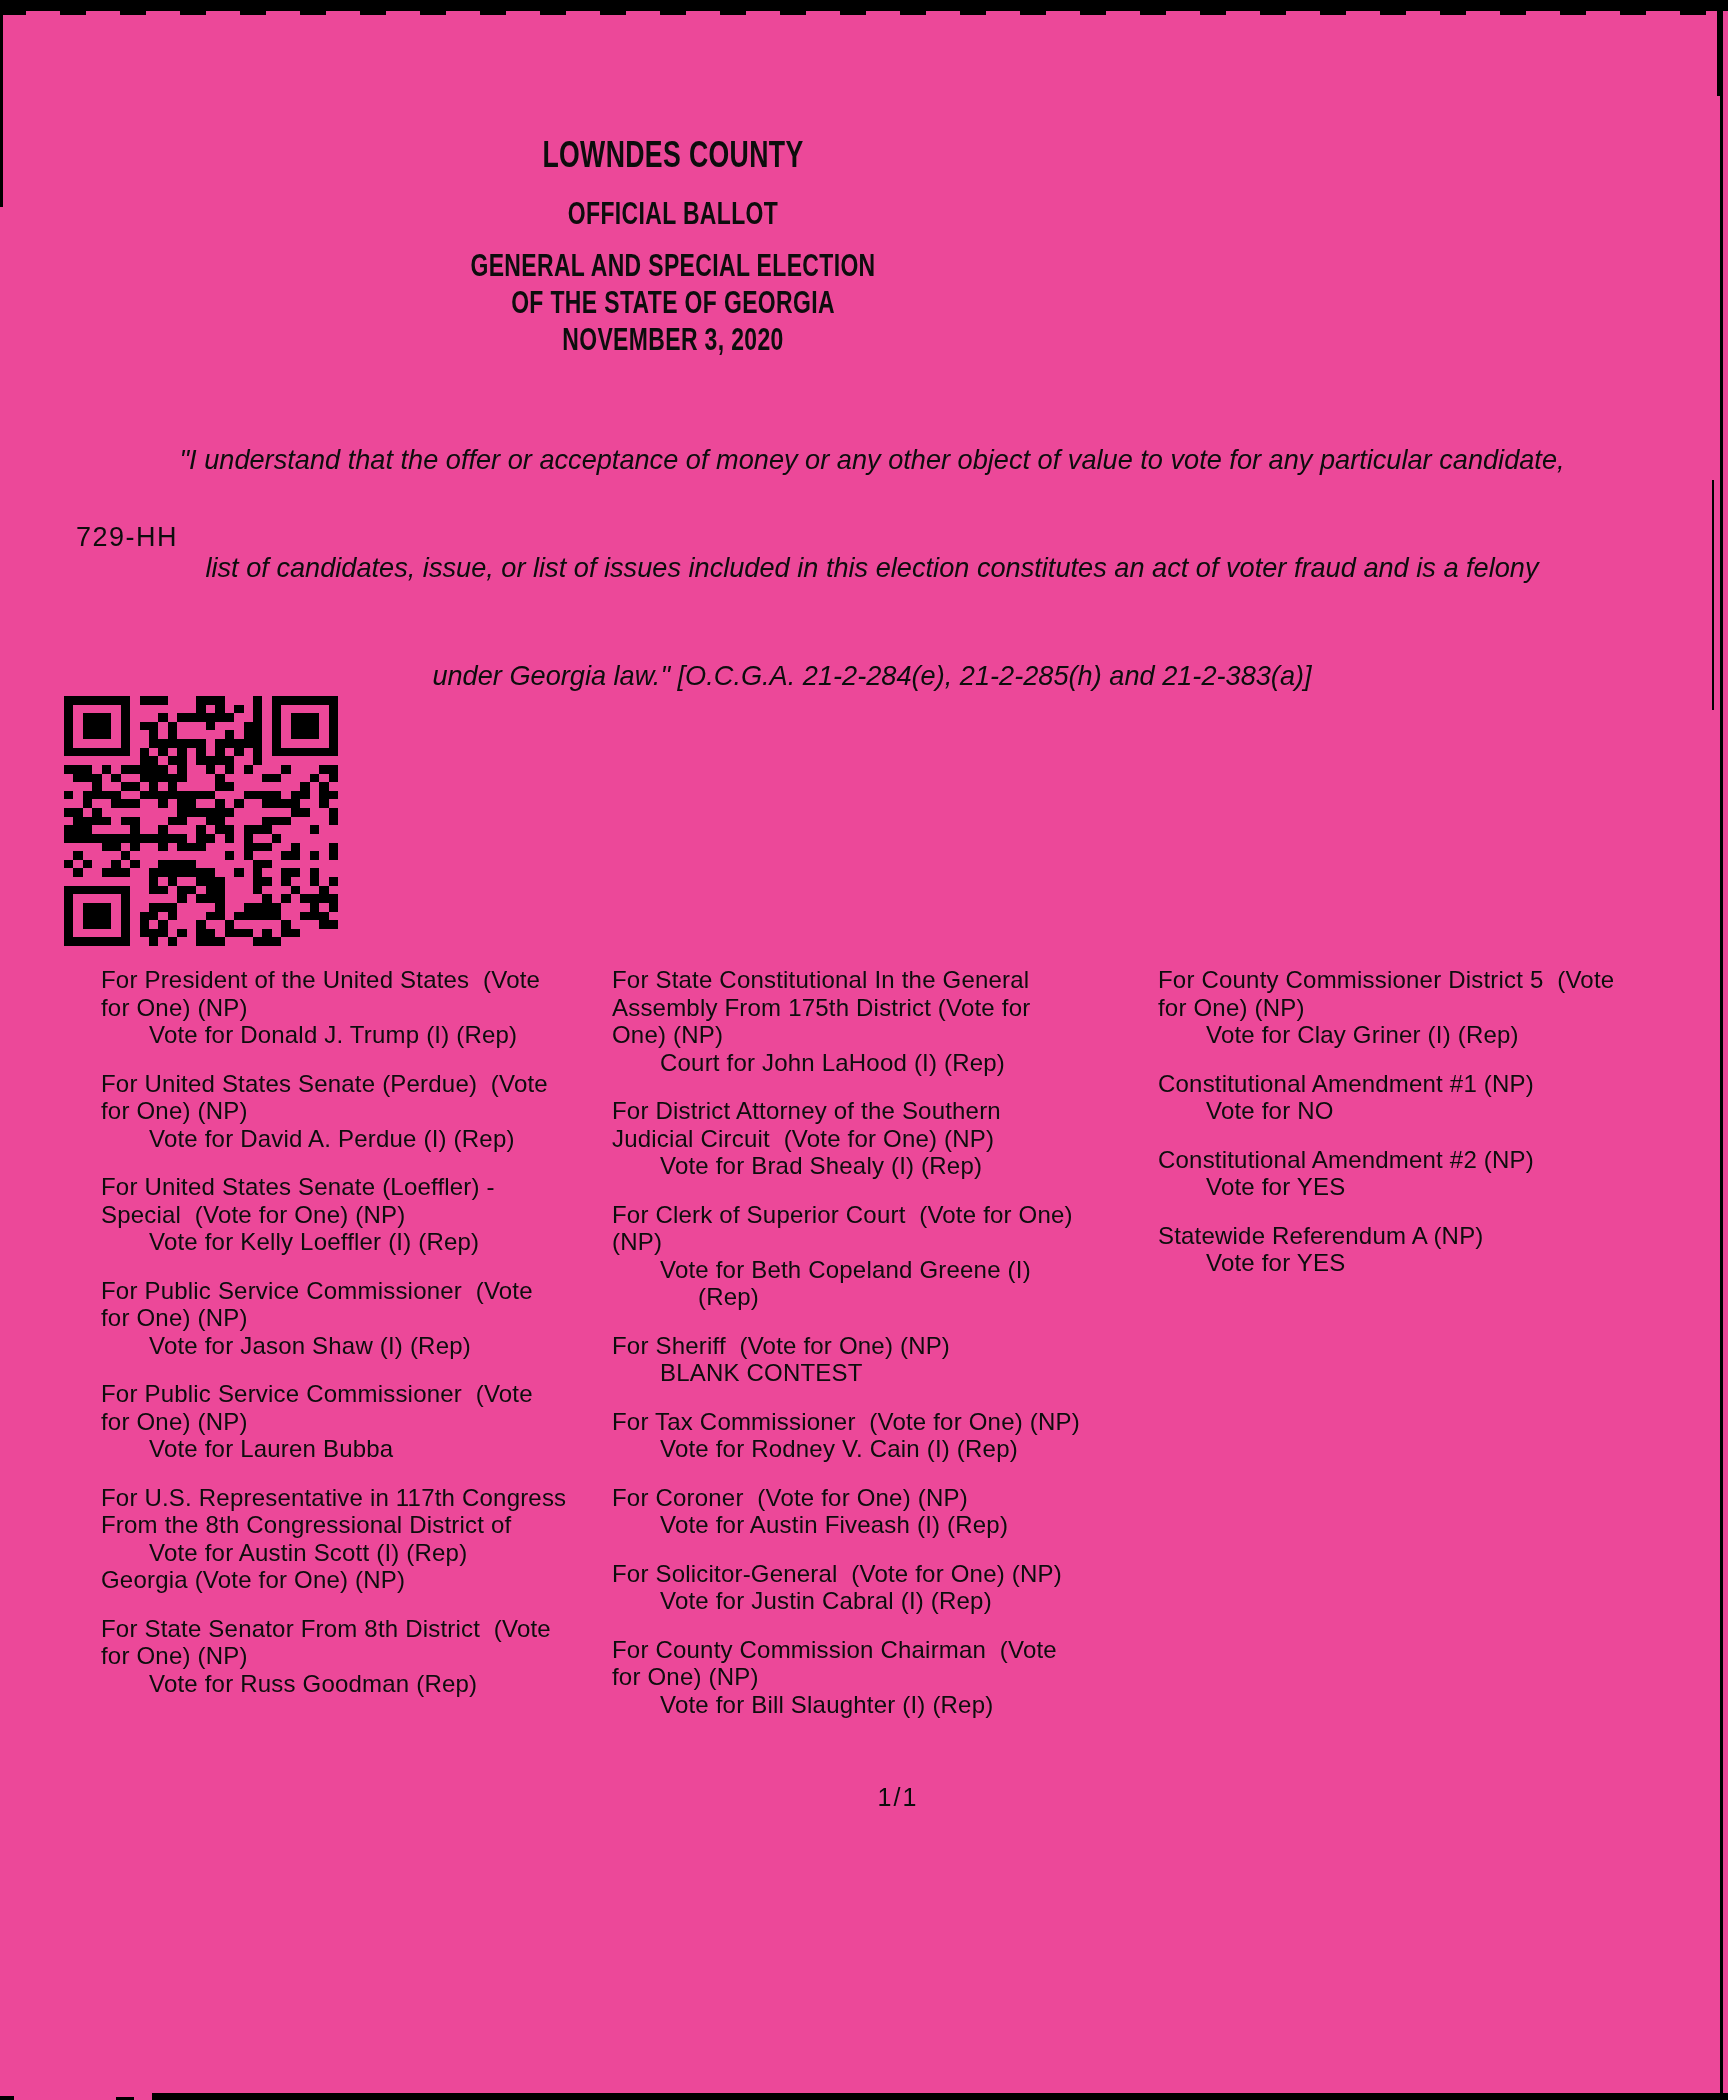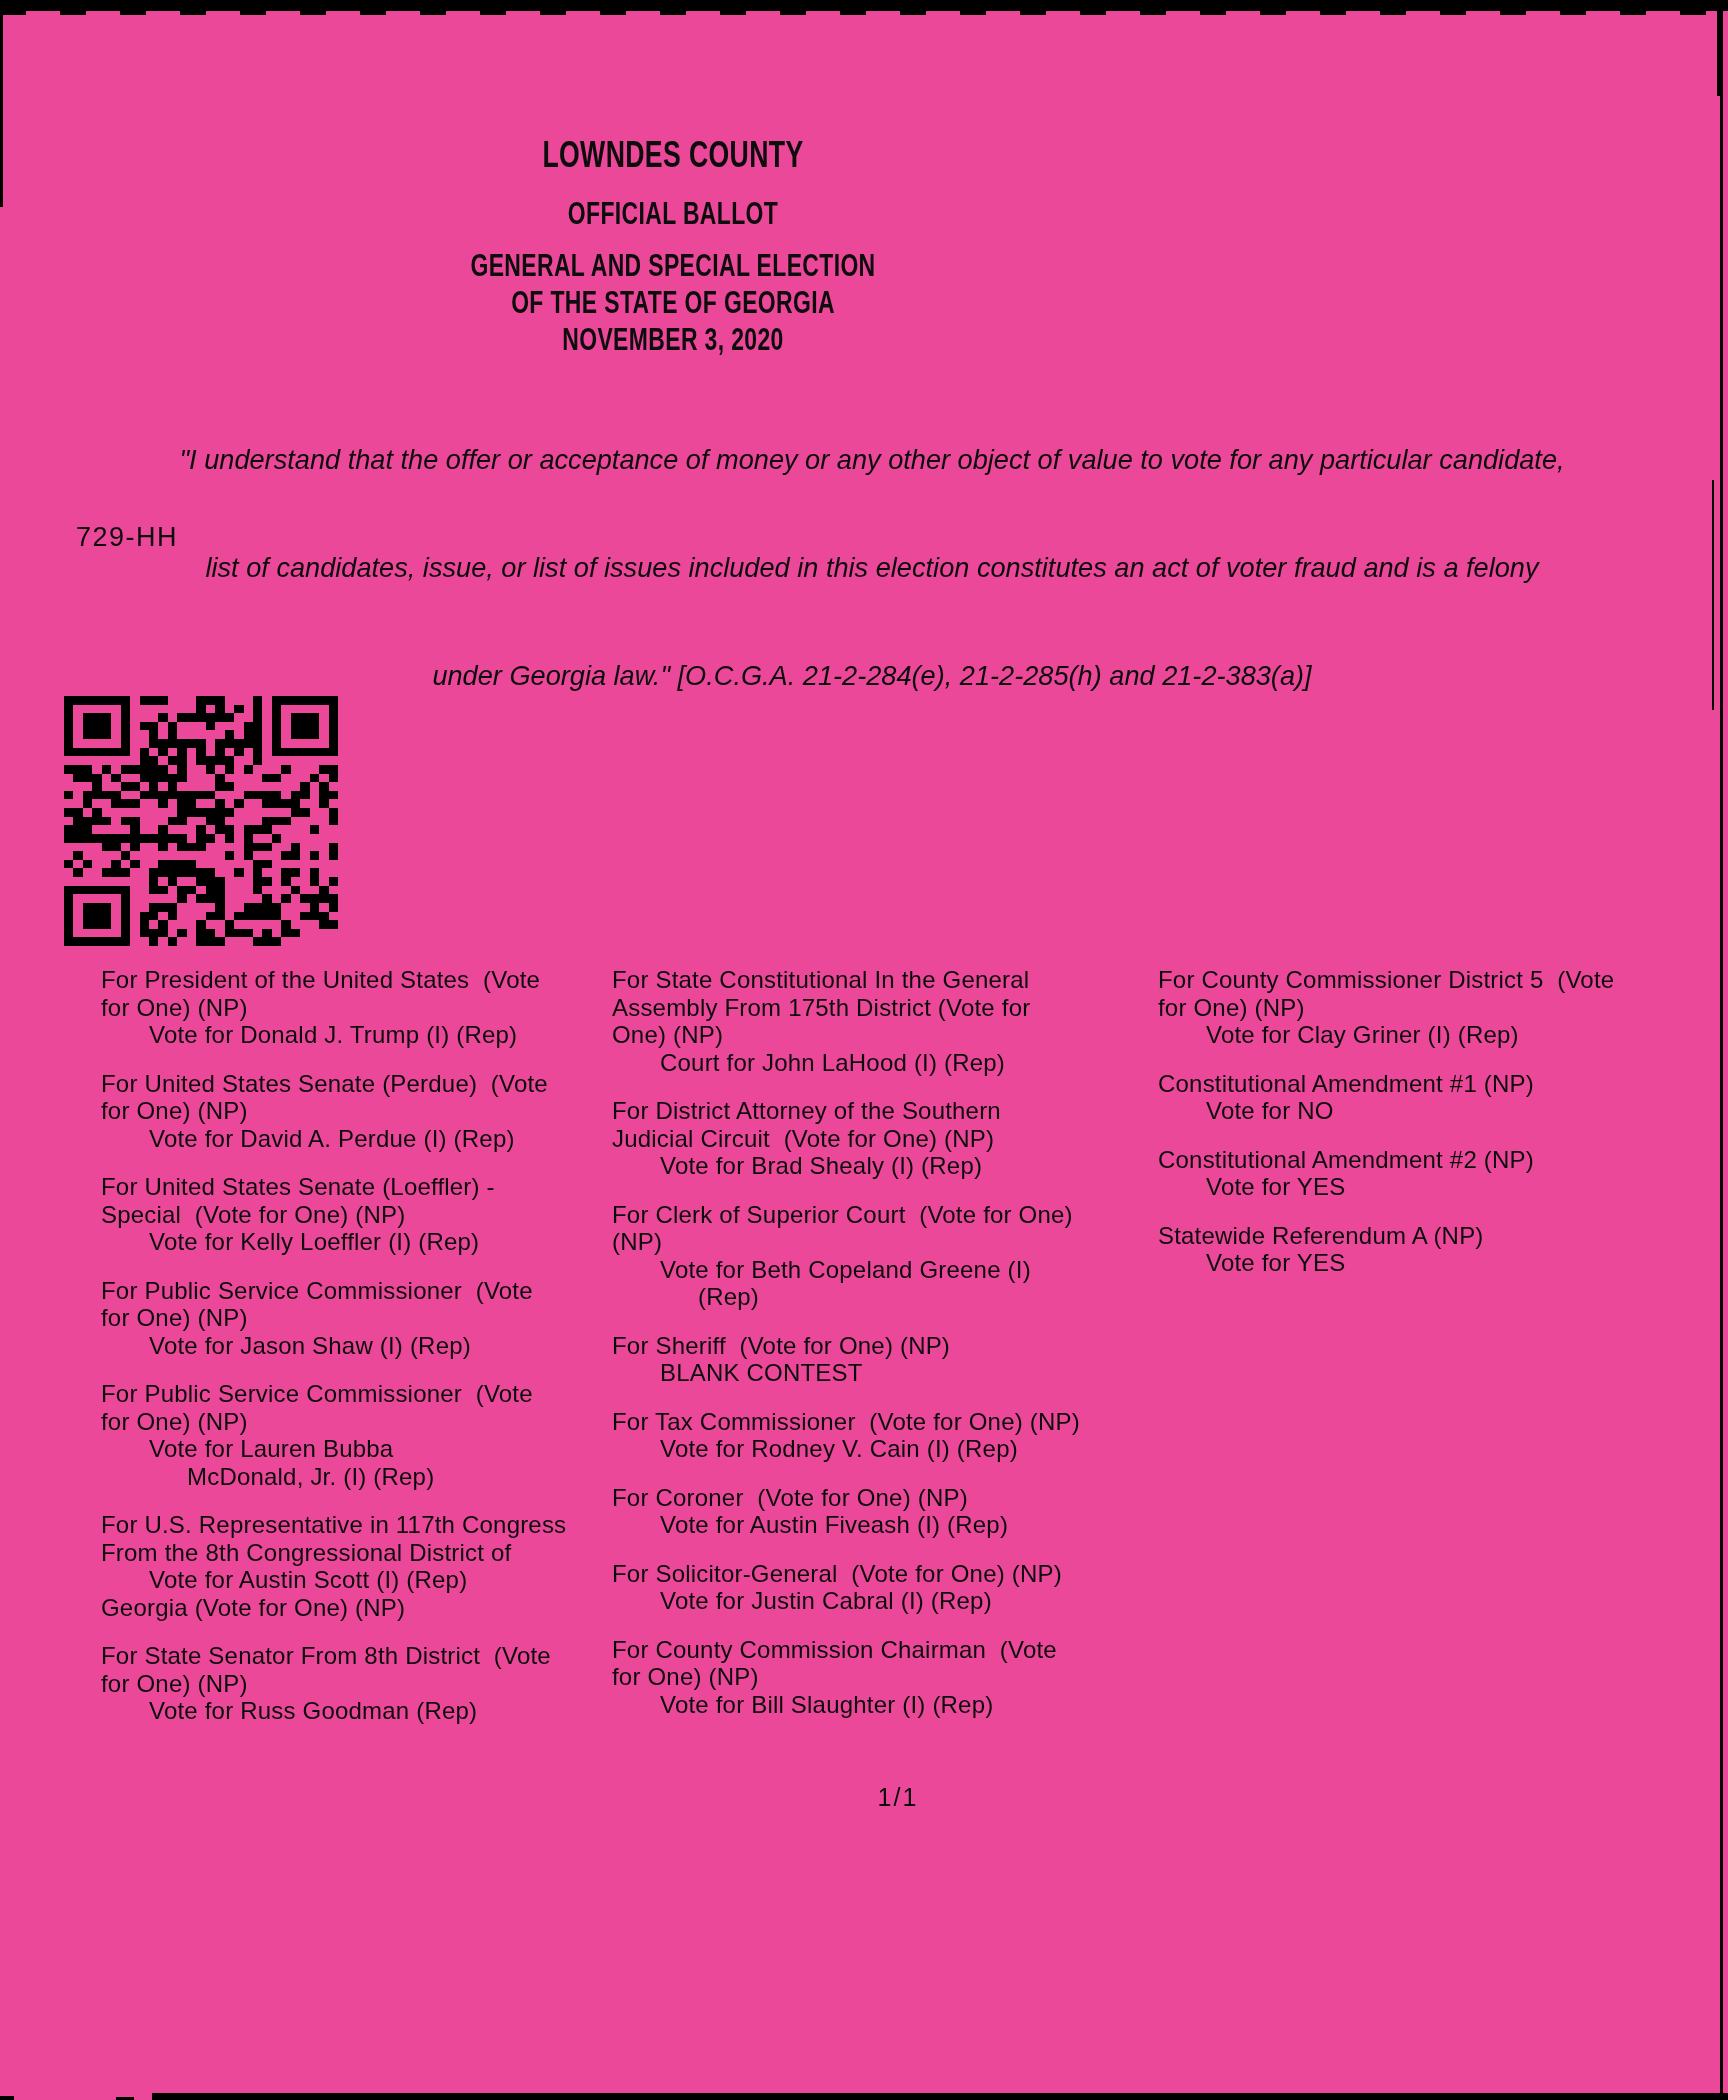--- a/index.html
+++ b/index.html
@@ -514,21 +514,20 @@
       </div>
       <div class="contest">
         <div class="line indent-0">For Public Service Commissioner  (Vote</div>
         <div class="line indent-0">for One) (NP)</div>
         <div class="line indent-1">Vote for Jason Shaw (I) (Rep)</div>
       </div>
       <div class="contest">
         <div class="line indent-0">For Public Service Commissioner  (Vote</div>
         <div class="line indent-0">for One) (NP)</div>
         <div class="line indent-1">Vote for Lauren Bubba</div>
-        <div class="line indent-2">McDonald, Jr. (I) (Rep)</div>
       </div>
       <div class="contest">
         <div class="line indent-0">For U.S. Representative in 117th Congress</div>
         <div class="line indent-0">From the 8th Congressional District of</div>
         <div class="line indent-1">Vote for Austin Scott (I) (Rep)</div>
         <div class="line indent-0">Georgia (Vote for One) (NP)</div>
       </div>
       <div class="contest">
         <div class="line indent-0">For State Senator From 8th District  (Vote</div>
         <div class="line indent-0">for One) (NP)</div>

